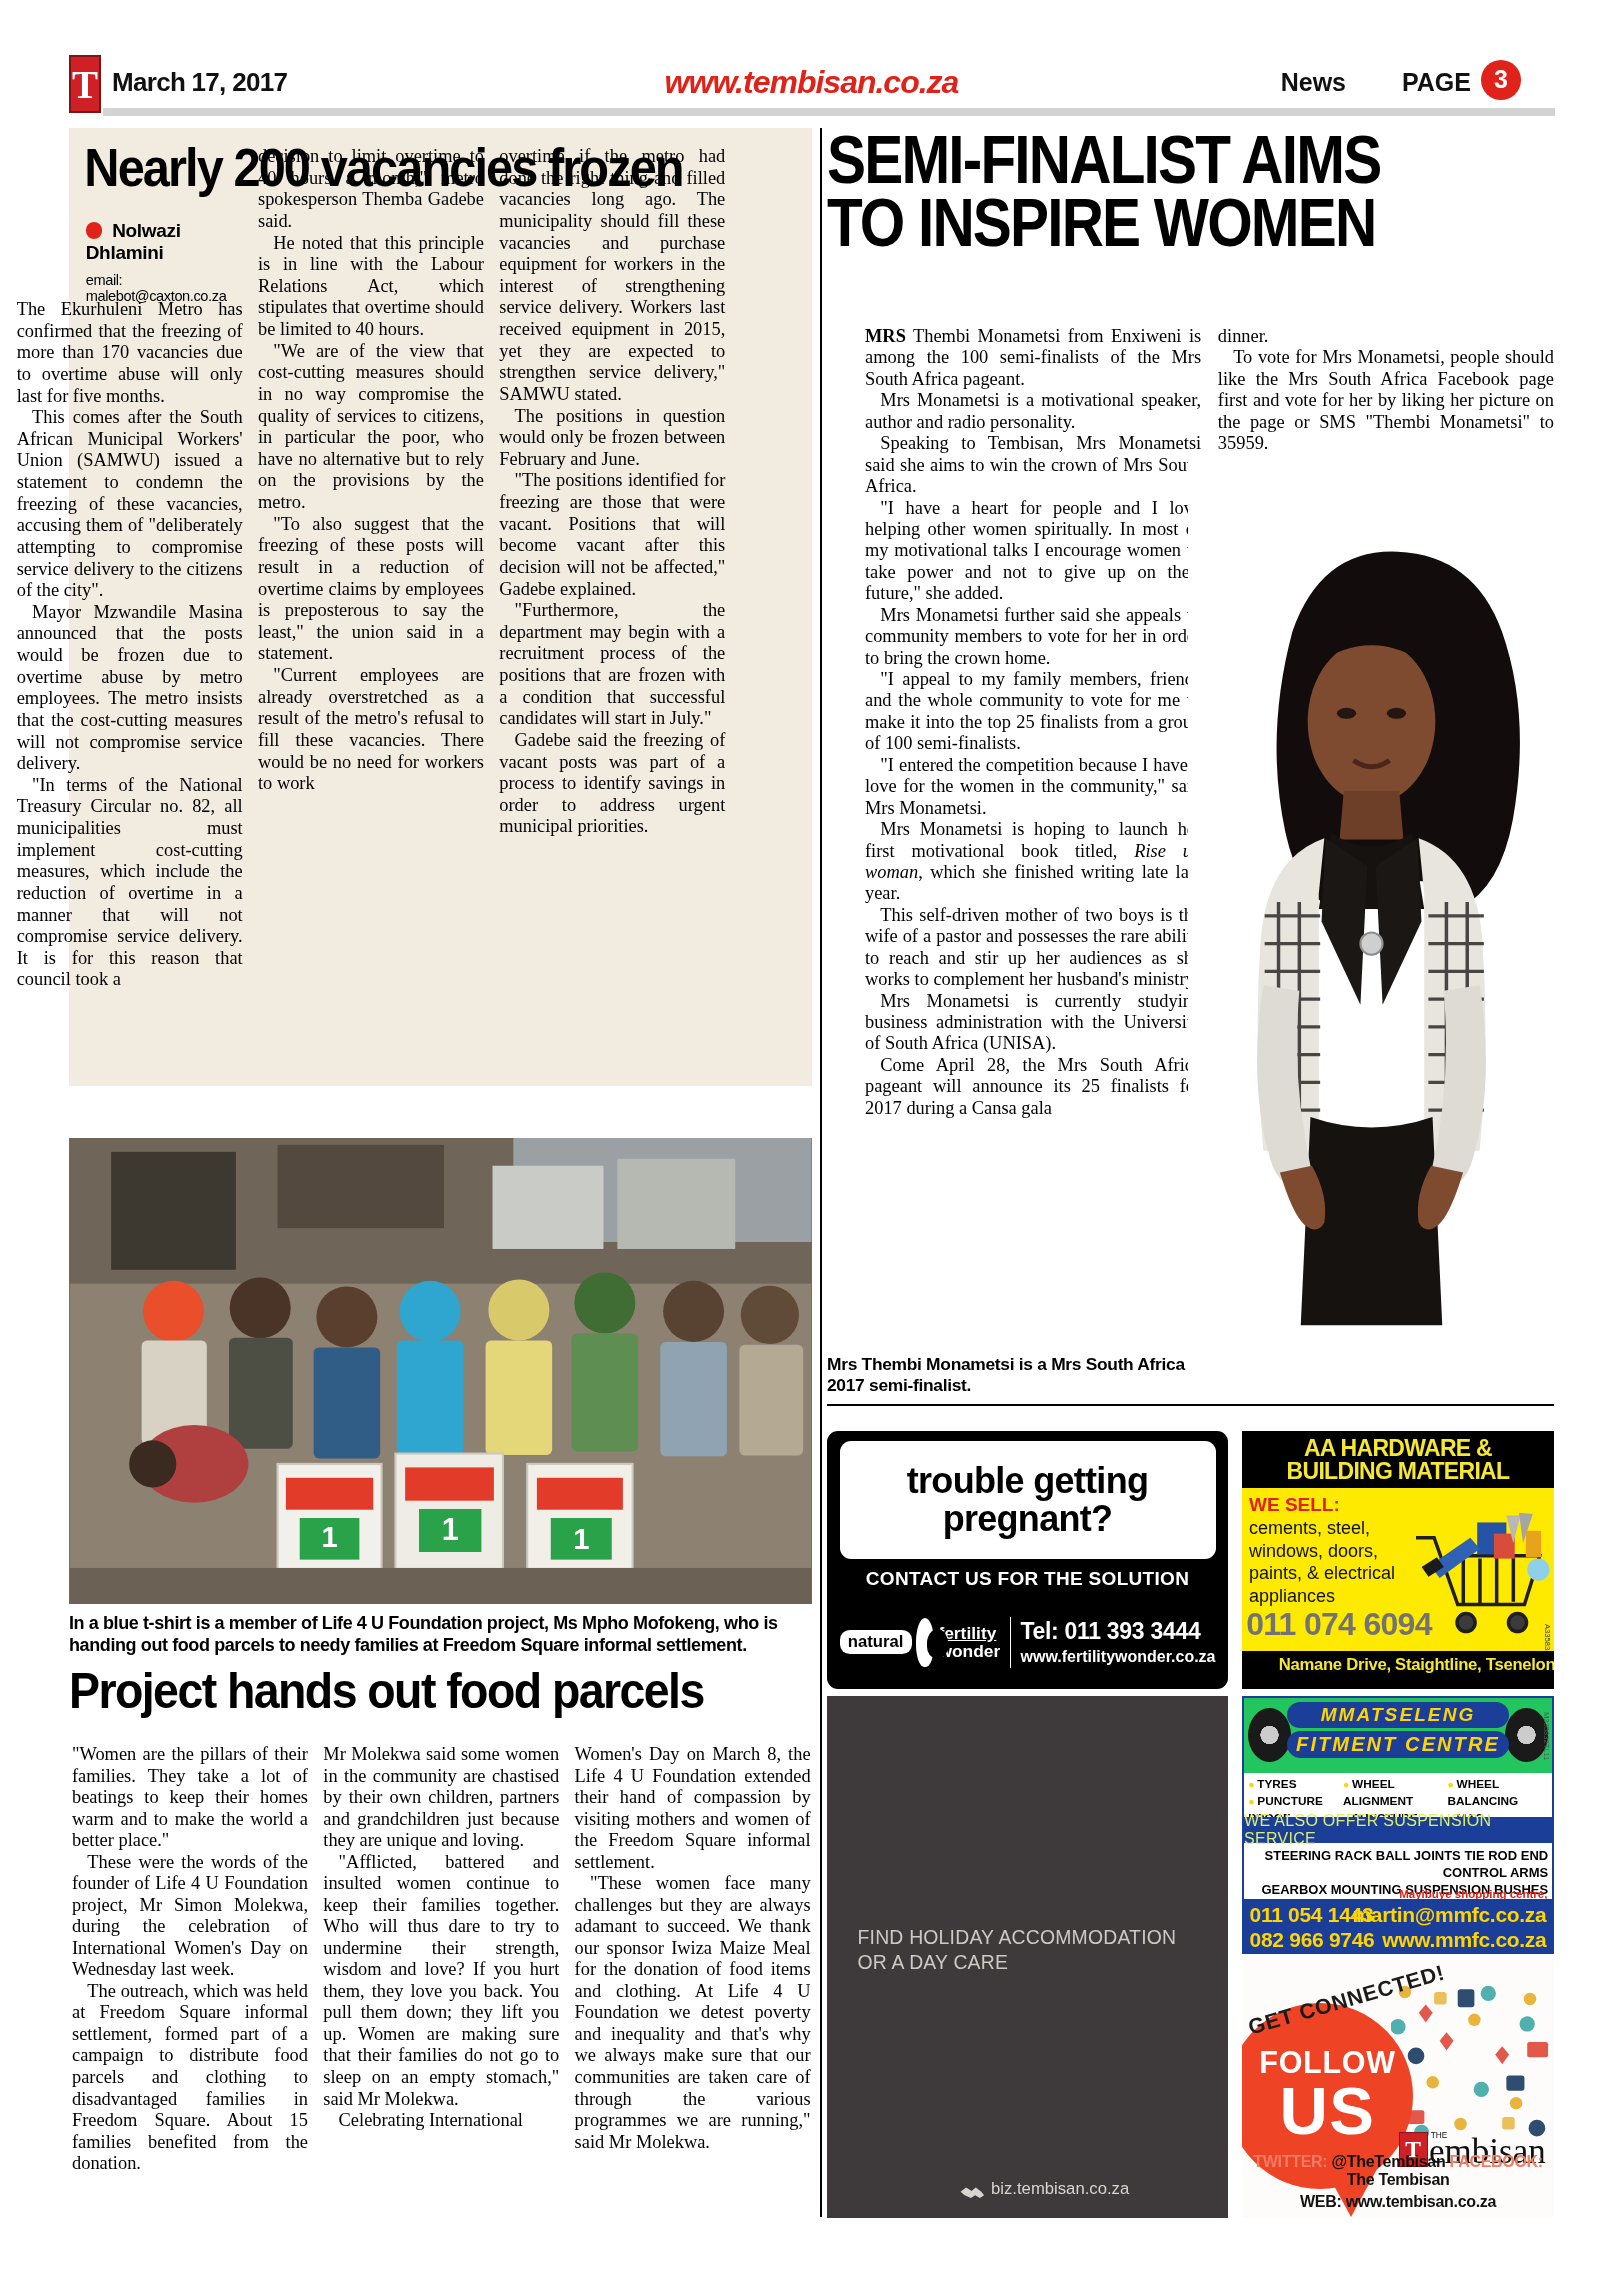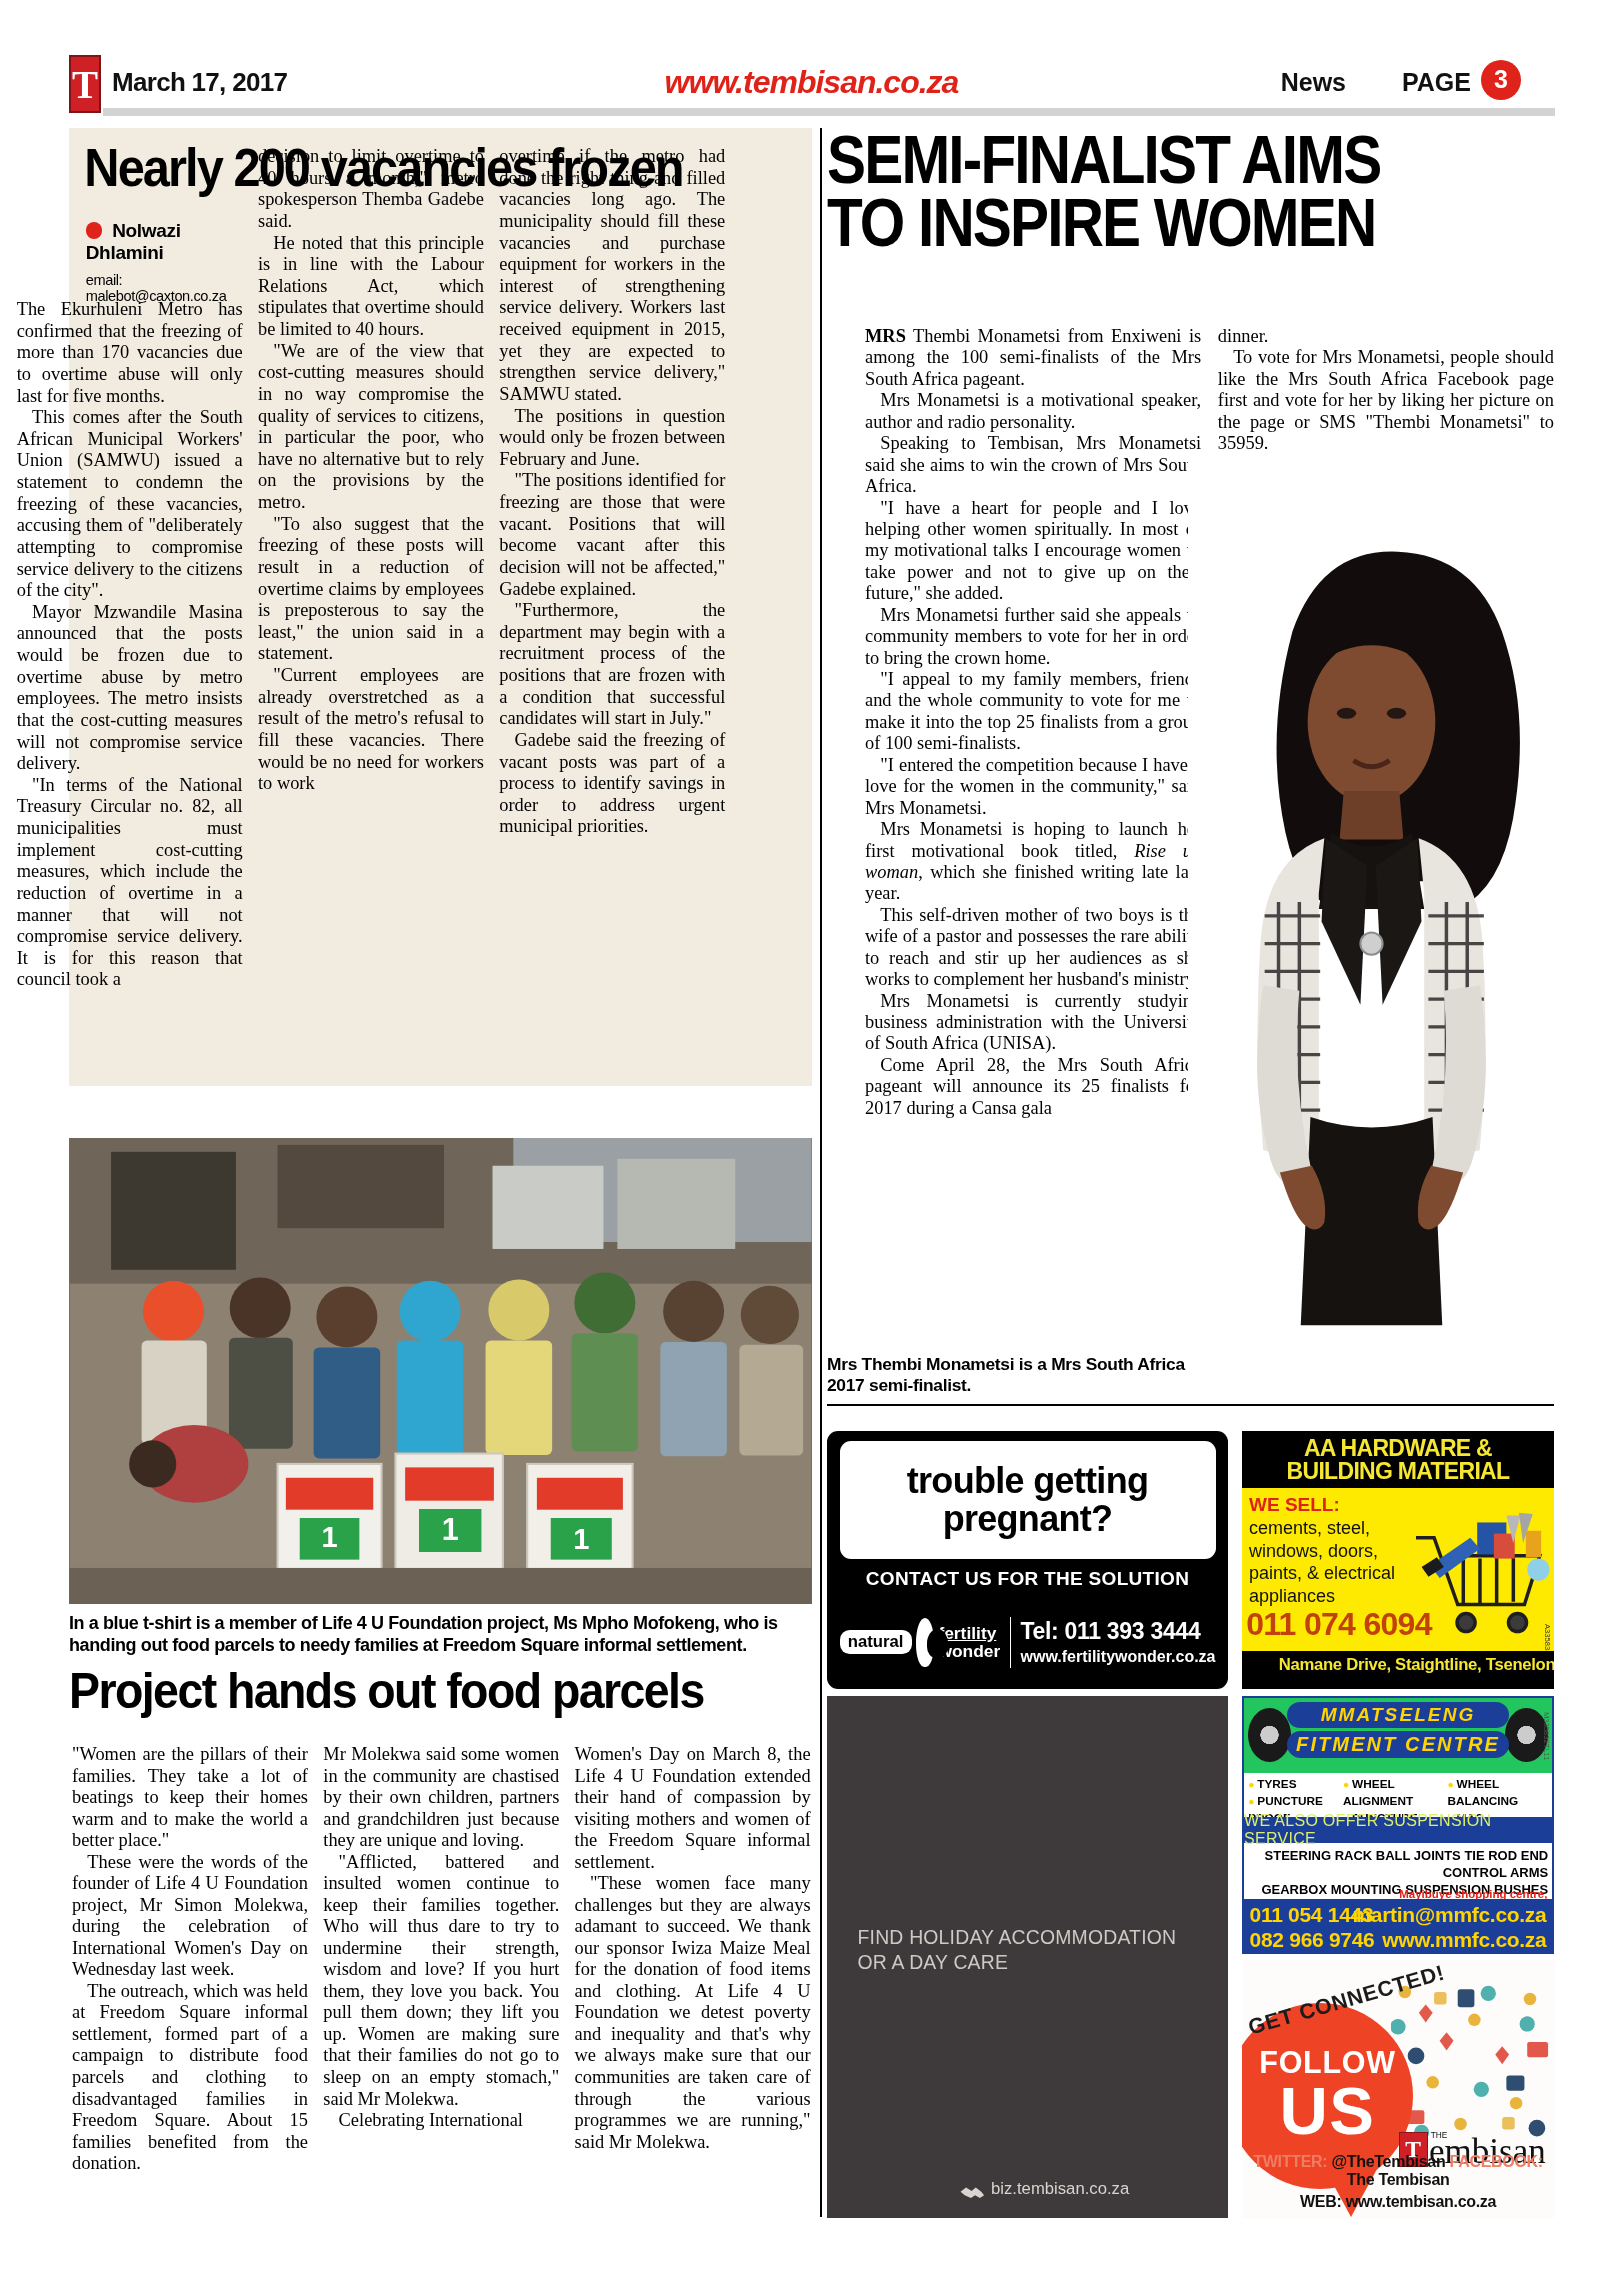--- a/index.html
+++ b/index.html
@@ -97,21 +97,21 @@
   .fert-tel .t2{font-size:16px;margin-top:2.8px;}
 
   .ad-aa{position:absolute;left:1242px;top:1431px;width:312px;height:258px;background:#000;overflow:hidden;}
   .aa-title{padding:5.6px 4.2px 1.4px 4.2px;text-align:center;color:#f6e832;font-family:"Liberation Sans",sans-serif;
             font-weight:700;font-size:23px;line-height:1.0;letter-spacing:-0.7px;}
   .aa-yellow{position:absolute;left:0;top:57px;width:312px;height:163px;background:#fdea00;overflow:hidden;}
   .aa-sell{position:absolute;left:7px;top:5.6px;color:#e0231a;font-family:"Liberation Sans",sans-serif;
            font-weight:700;font-size:19px;}
   .aa-list{position:absolute;left:7px;top:29px;width:160px;color:#111;font-family:"Liberation Sans",sans-serif;
            font-size:18px;line-height:1.26;}
-  .aa-phone{position:absolute;left:4.2px;top:118px;color:#c2410c;font-family:"Liberation Sans",sans-serif;
+  .aa-phone{position:absolute;left:4.2px;top:118px;color:#737373;font-family:"Liberation Sans",sans-serif;
             font-weight:700;font-size:32px;letter-spacing:-0.7px;}
   .aa-cart{position:absolute;right:2.8px;top:15.3px;width:149px;height:139px;}
   .aa-addr{position:absolute;left:0;top:224px;width:360px;text-align:center;color:#f6e832;
            font-family:"Liberation Sans",sans-serif;font-weight:700;font-size:16.7px;letter-spacing:-0.3px;}
   .aa-code{position:absolute;right:2.1px;top:136px;color:#333;font-size:7.6px;writing-mode:vertical-rl;
            font-family:"Liberation Sans",sans-serif;}
 
   .ad-kids{position:absolute;left:827px;top:1696px;width:401px;height:522px;background:#3e3a3b;overflow:hidden;}
   .kids-h{position:absolute;left:29px;top:60px;width:347px;color:#f3f1ec;font-family:"Liberation Sans",sans-serif;
           font-weight:700;font-size:39px;line-height:1.16;letter-spacing:-0.3px;}

